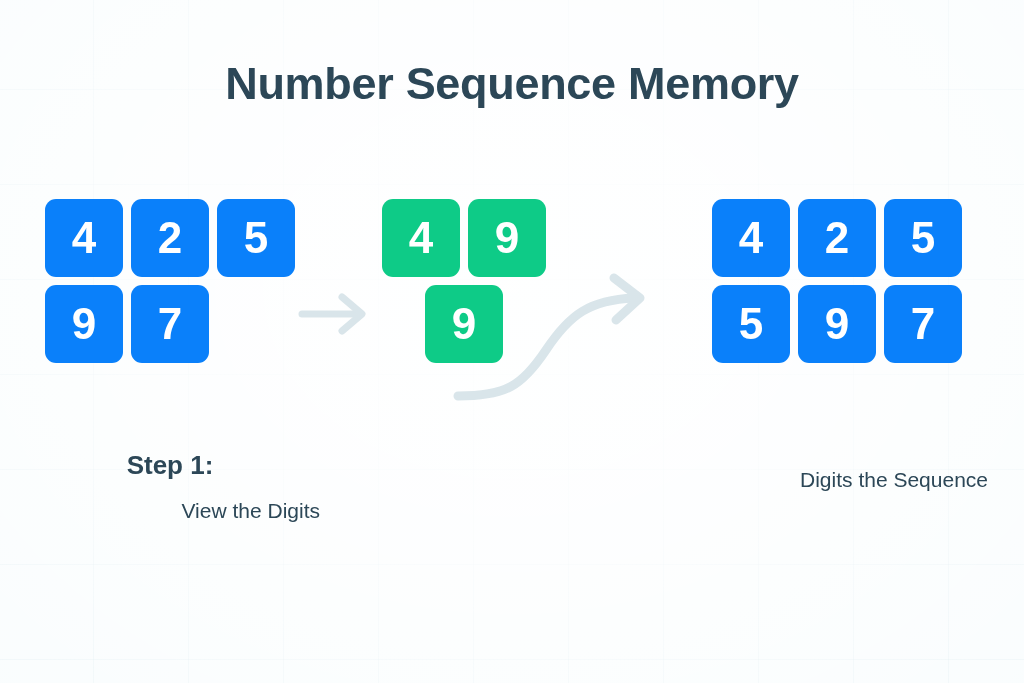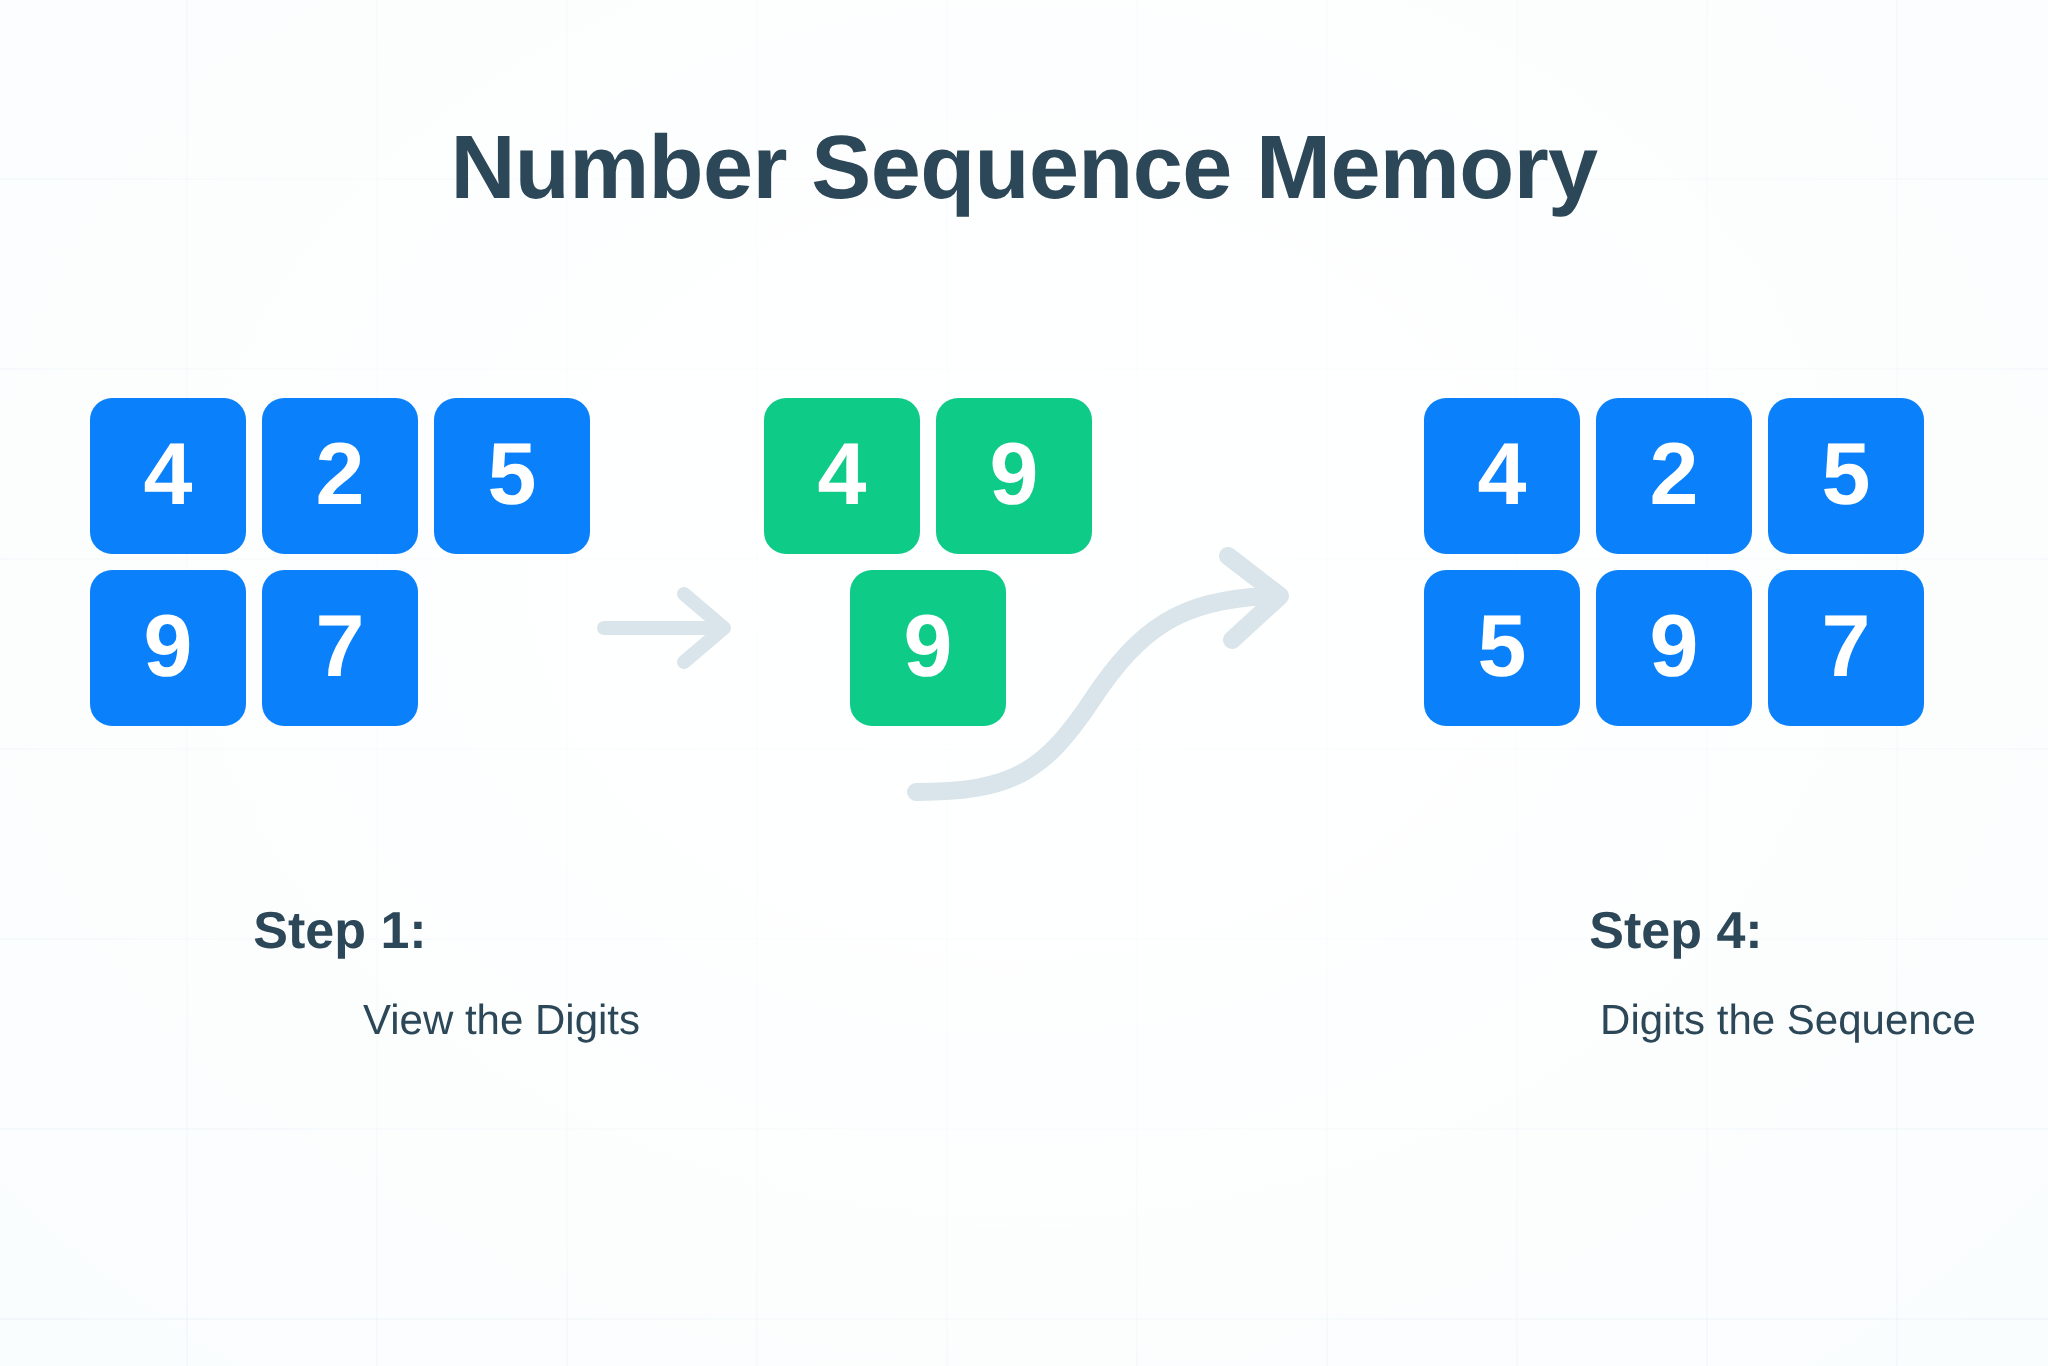--- a/index.html
+++ b/index.html
@@ -180,18 +180,17 @@
       </g>
     </svg>
 
     <div class="caption" id="caption-1">
       <div class="step">Step 1:</div>
       <div class="desc">View the Digits</div>
     </div>
 
 
     <div class="caption" id="caption-3">
-      <div class="step">Step 4:</div>
       <div class="desc">Digits the Sequence</div>
     </div>
 
   </div>
 </div>
 
 </body></html>

